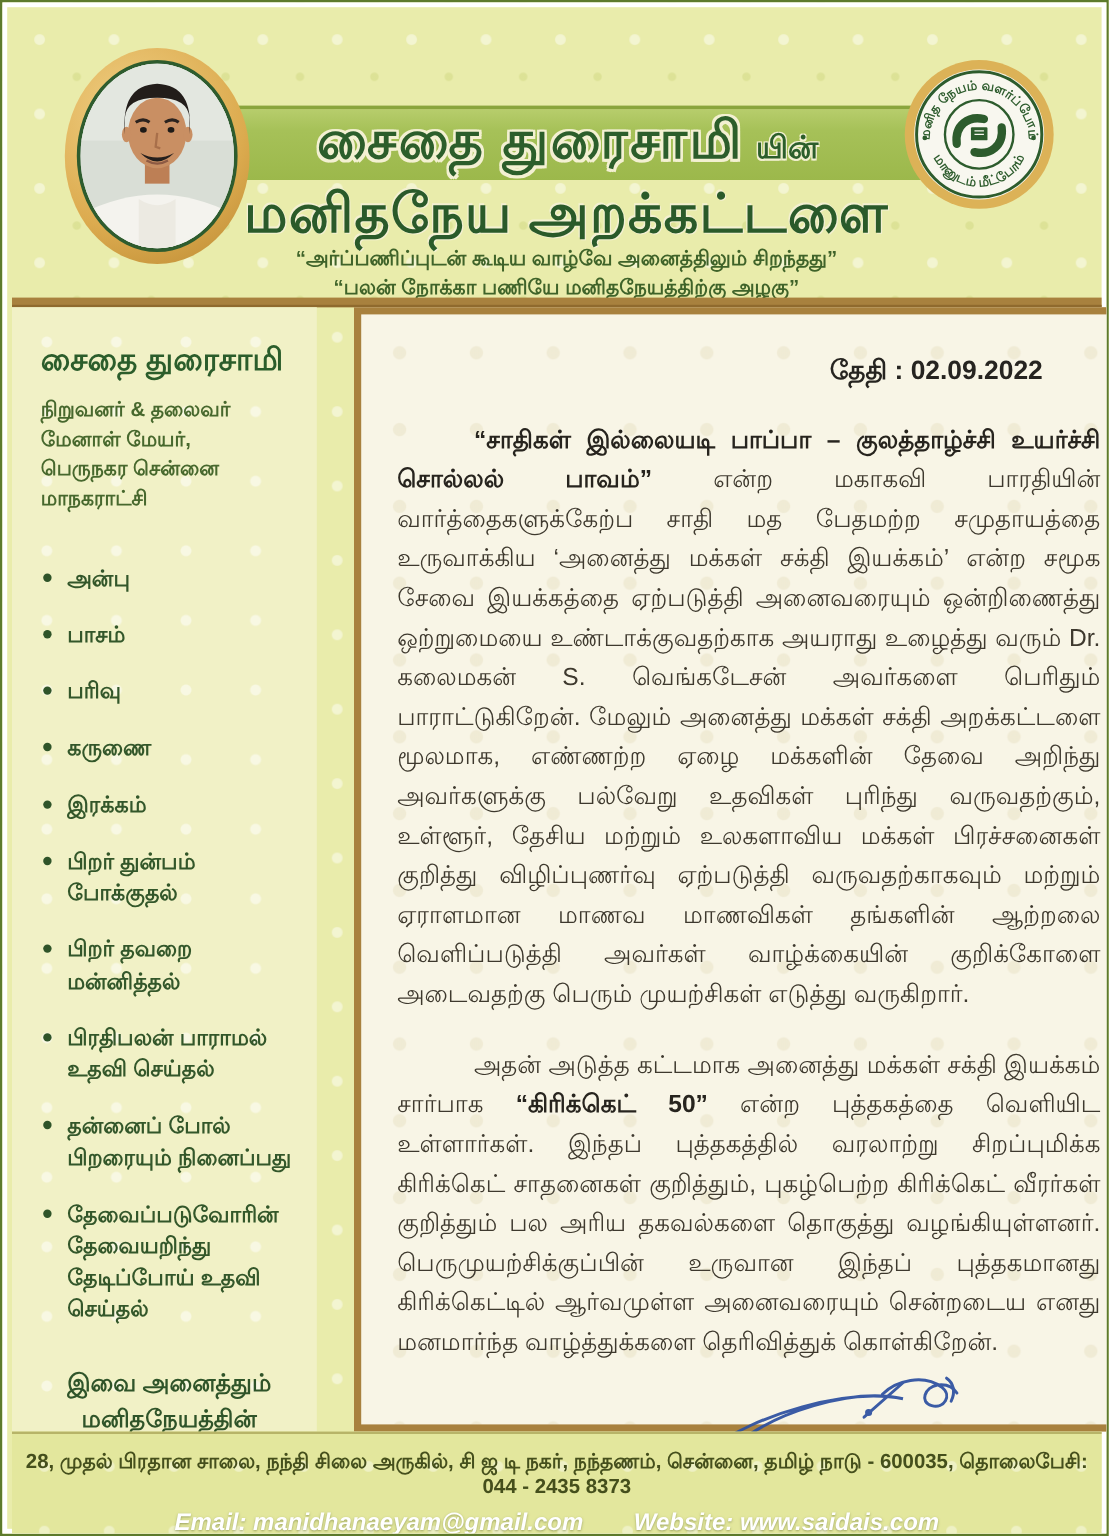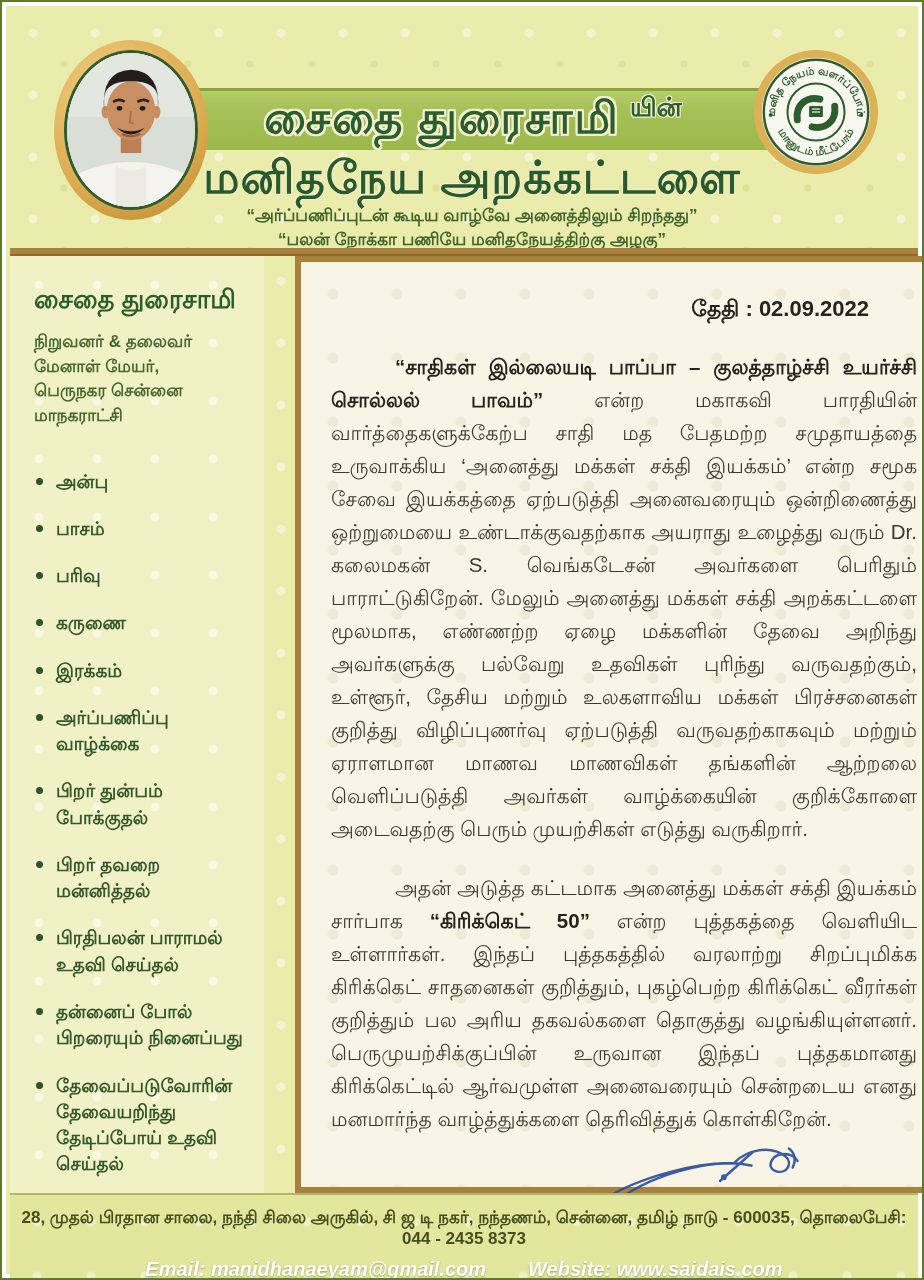--- a/index.html
+++ b/index.html
@@ -28,21 +28,21 @@
     display:flex; align-items:center; justify-content:center;
   }
   .title-main{
     font-size:44px; font-weight:bold; color:#2c5e2b; letter-spacing:2px;
     text-shadow:-2px -2px 0 #f3f0d2, 2px -2px 0 #f3f0d2, -2px 2px 0 #f3f0d2,
                  2px 2px 0 #f3f0d2, 0 2px 0 #f3f0d2, 2px 0 0 #f3f0d2,
                  0 -2px 0 #f3f0d2, -2px 0 0 #f3f0d2;
   }
   .title-suffix{
     font-size:26px; font-weight:bold; color:#2c5e2b; margin-left:10px;
-    align-self:flex-end; padding-bottom:24px;
+    align-self:flex-end; padding-bottom:8px;
     text-shadow:-1px -1px 0 #f3f0d2, 1px -1px 0 #f3f0d2, -1px 1px 0 #f3f0d2, 1px 1px 0 #f3f0d2;
   }
   .org-name{
     position:absolute; left:150px; top:150px; width:640px; text-align:center;
     font-size:45px; font-weight:bold; color:#2a5a2a; letter-spacing:1px;
     text-shadow:-1px -1px 0 #f3f0d2, 1px 1px 0 #f3f0d2;
   }
   .quote{ position:absolute; left:150px; width:640px; text-align:center;
     color:#3f6329; font-size:17px; font-weight:bold; }
   .q1{ top:204px; } .q2{ top:228px; }
@@ -194,21 +194,20 @@
     <div class="s-name">சைதை துரைசாமி</div>
     <div class="s-role">நிறுவனர் &amp; தலைவர்</div>
     <div class="s-role">மேனாள் மேயர்,</div>
     <div class="s-role">பெருநகர சென்னை மாநகராட்சி</div>
     <ul class="s-list">
       <li>அன்பு</li>
       <li>பாசம்</li>
       <li>பரிவு</li>
       <li>கருணை</li>
       <li>இரக்கம்</li>
-      <li>அர்ப்பணிப்பு வாழ்க்கை</li>
       <li>பிறர் துன்பம் போக்குதல்</li>
       <li>பிறர் தவறை மன்னித்தல்</li>
       <li>பிரதிபலன் பாராமல் உதவி செய்தல்</li>
       <li>தன்னைப் போல் பிறரையும் நினைப்பது</li>
       <li>தேவைப்படுவோரின் தேவையறிந்து தேடிப்போய் உதவி செய்தல்</li>
     </ul>
     <div class="s-footer">இவை அனைத்தும் மனிதநேயத்தின் வடிவங்கள்</div>
   </aside>
 
   <main class="letter">

